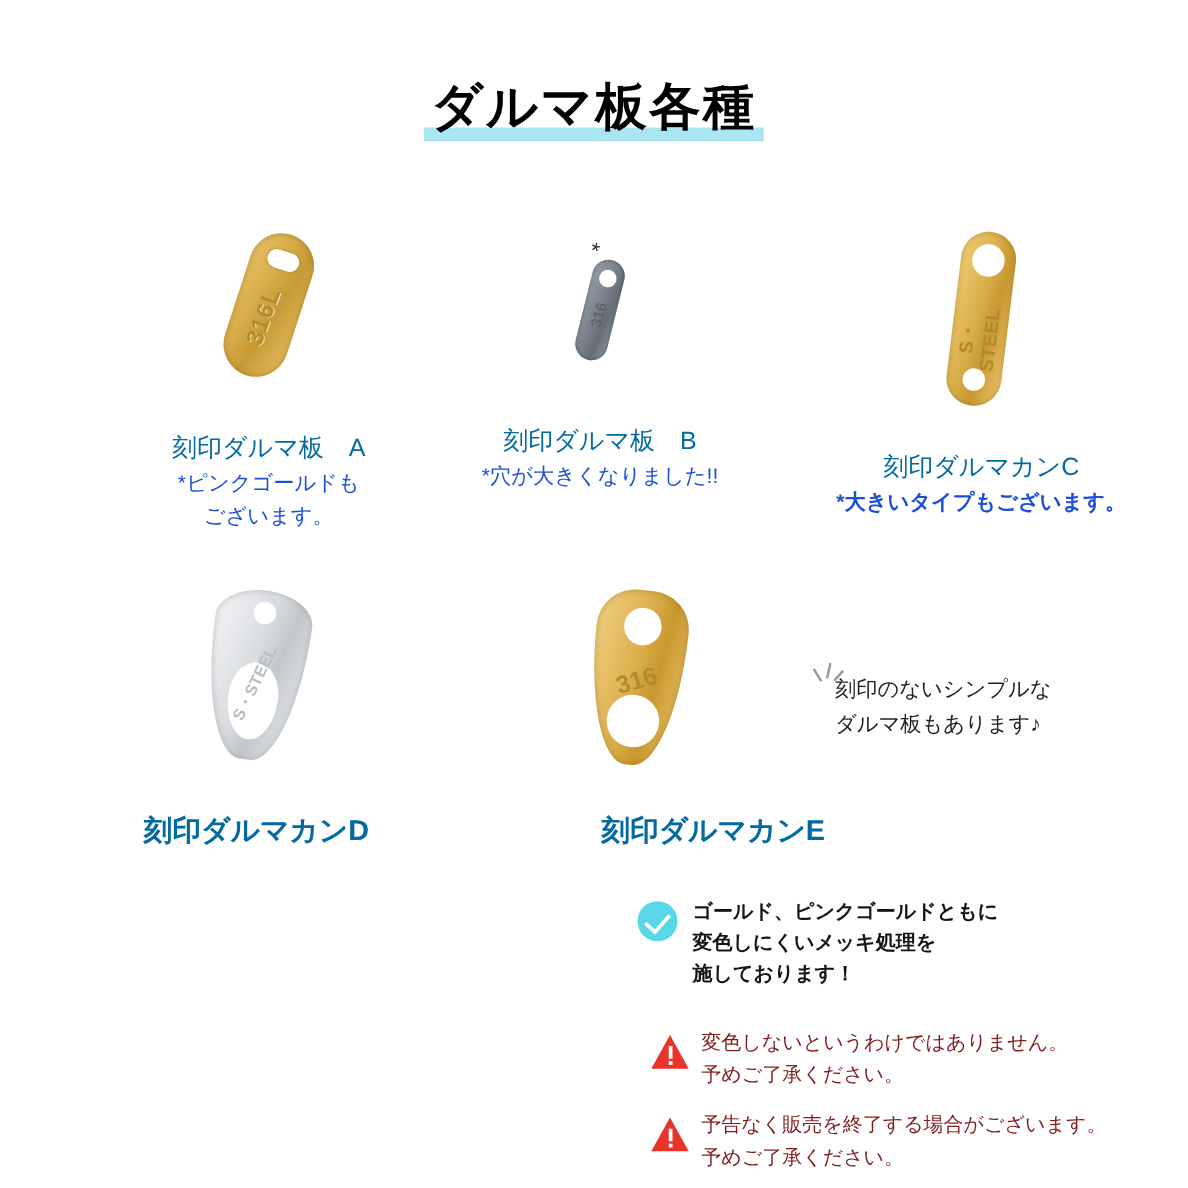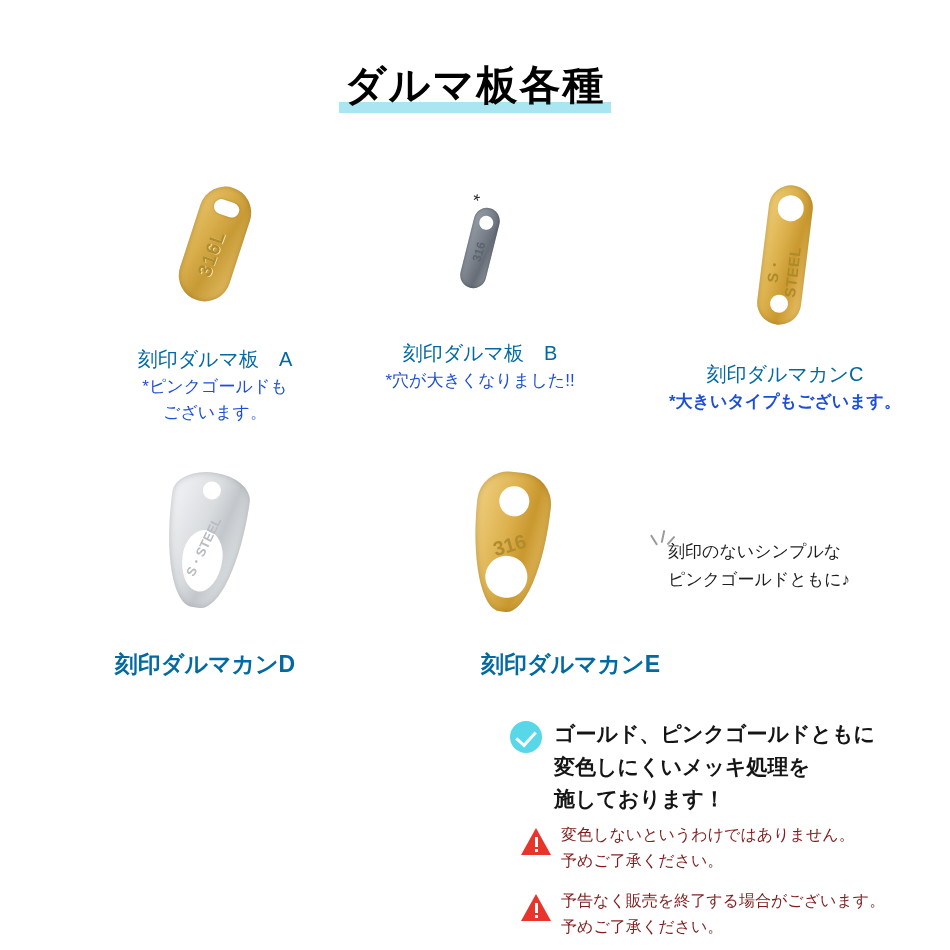--- a/index.html
+++ b/index.html
@@ -324,21 +324,21 @@
     position: absolute;
     left: 10px;
     top: 6px;
     width: 9px;
     height: 16px;
     border: solid #ffffff;
     border-width: 0 3px 3px 0;
     transform: rotate(42deg);
   }
   .check-text {
-    font-size: 21px;
+    font-size: 16px;
     font-weight: bold;
     line-height: 1.55;
     color: #151515;
     white-space: nowrap;
   }
 
   
   .warn {
     position: absolute;
     left: 521px;
@@ -443,21 +443,21 @@
   <div class="item-caption bold" style="margin-top:36px;text-align:right;">刻印ダルマカンE</div>
 </div>
 
 <div class="sparkle">
   <span style="left:12px; top:0; height:13px; transform:rotate(12deg);"></span>
   <span style="left:3px; top:4px; height:12px; transform:rotate(-32deg);"></span>
   <span style="left:20px; top:5px; height:11px; transform:rotate(42deg);"></span>
 </div>
 <div class="side-note">
   <div>刻印のないシンプルな</div>
-  <div>ピンクゴールドともに♪</div>
+  <div>ダルマ板もあります♪</div>
 </div>
 
 <div class="check-note">
   <div class="check-icon"></div>
   <div class="check-text">
     <div>ゴールド、ピンクゴールドともに</div>
     <div>変色しにくいメッキ処理を</div>
     <div>施しております！</div>
   </div>
 </div>

